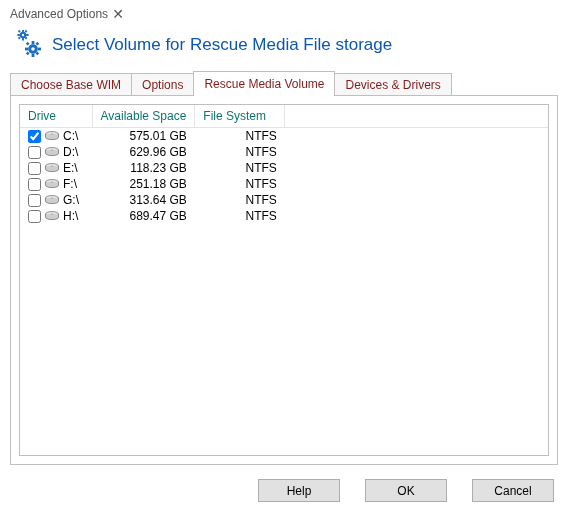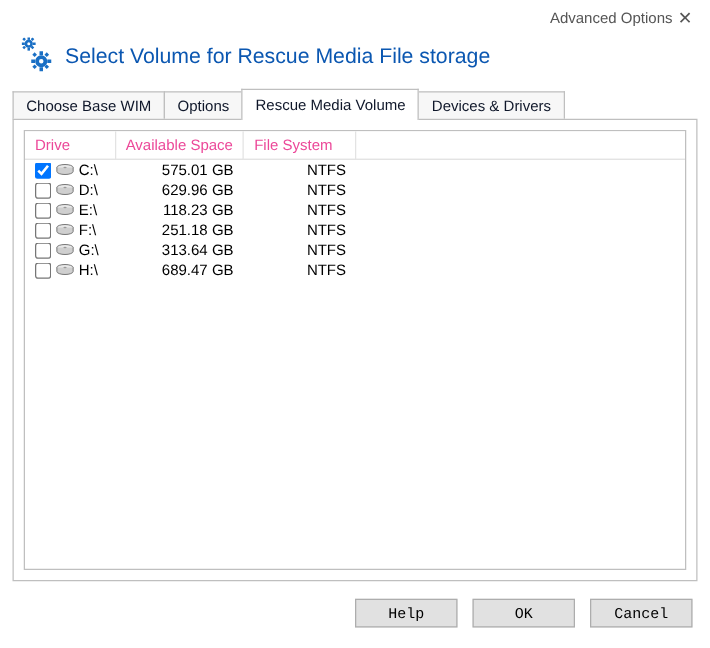--- a/index.html
+++ b/index.html
@@ -8,21 +8,21 @@
     font-family: "Segoe UI", Tahoma, sans-serif;
     font-size: 12px;
     background: #fff;
     color: #000;
     width: 568px;
     height: 518px;
     overflow: hidden;
   }
   .titlebar {
     display: flex;
-    justify-content: flex-end;
+    justify-content: flex-start;
     align-items: center;
     padding: 6px 10px 4px 10px;
     color: #555;
     font-size: 12px;
   }
   .close-x {
     color: #555;
     font-size: 14px;
     width: 20px;
     text-align: center;
@@ -46,21 +46,21 @@
     align-items: flex-end;
     padding: 0 10px;
     position: relative;
   }
   .tab {
     border: 1px solid #bfbfbf;
     border-bottom: none;
     background: #fff;
     padding: 4px 10px;
     font-size: 12px;
-    color: #0f172a;
+    color: #7f1d1d;
     margin-right: -1px;
     position: relative;
     top: 1px;
     cursor: default;
   }
   .tab.inactive {
     background: #f7f7f7;
   }
   .tab.active {
     background: #fff;
@@ -89,21 +89,21 @@
     width: 100%;
     font-size: 12px;
   }
   table.drives th {
     text-align: left;
     font-weight: 400;
     padding: 4px 8px;
     border-right: 1px solid #e3e3e3;
     border-bottom: 1px solid #e3e3e3;
     background: #fff;
-    color: #ec4899;
+    color: #0f766e;
     white-space: nowrap;
   }
   table.drives th:last-child { border-right: none; }
   table.drives td {
     padding: 1px 8px;
     white-space: nowrap;
     vertical-align: middle;
   }
   td.col-space { text-align: right; padding-right: 16px; }
   td.col-fs { padding-left: 4px; text-align: right; }
@@ -116,23 +116,22 @@
     margin: 0;
     width: 13px;
     height: 13px;
   }
   .disk-icon {
     width: 16px; height: 12px; display: inline-block;
   }
   .button-row {
     display: flex;
     justify-content: flex-end;
-    gap: 12px;
+    gap: 25px;
     padding: 14px 14px 0 0;
-    font-family: Liberation Mono, monospace;
   }
   .btn {
     min-width: 82px;
     height: 23px;
     border: 1px solid #adadad;
     background: #e1e1e1;
     font-size: 12px;
     font-family: inherit;
     cursor: default;
     padding: 0 10px;

